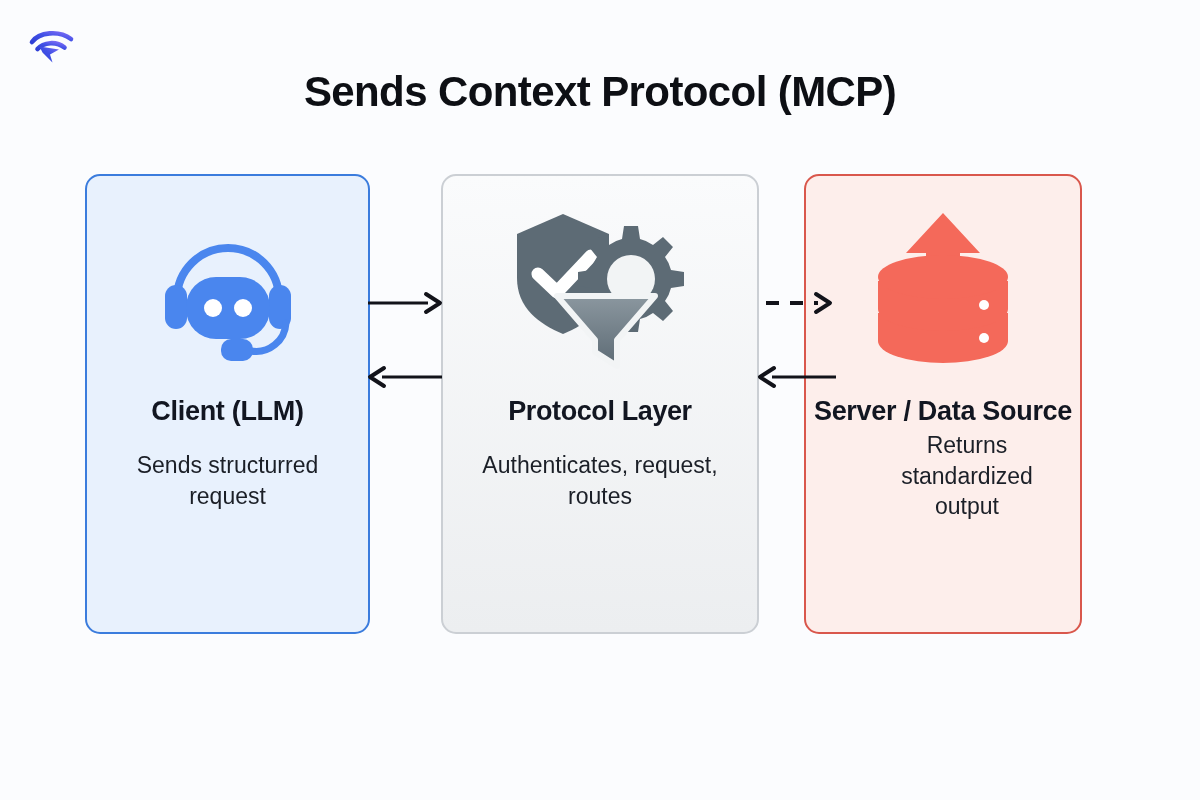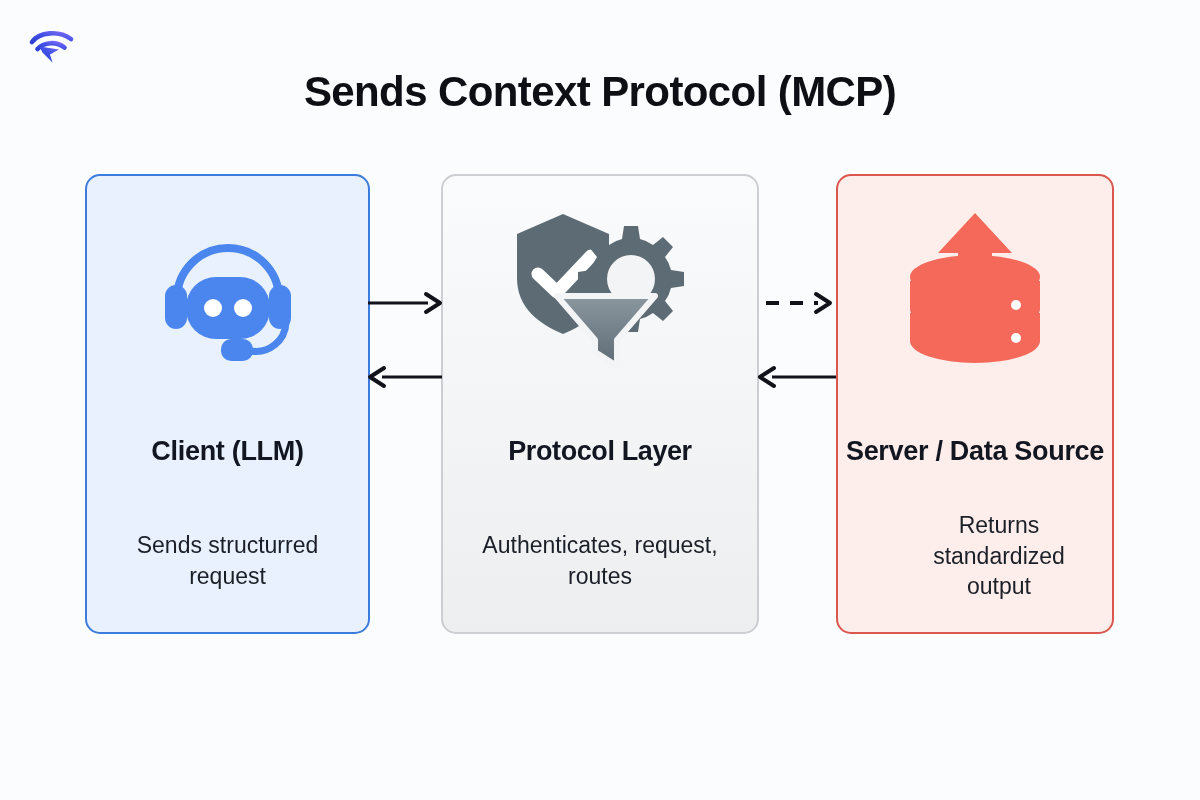--- a/index.html
+++ b/index.html
@@ -42,21 +42,20 @@
   
   .card {
     position: absolute;
     top: 174px;
     height: 460px;
     border-radius: 15px;
     box-sizing: border-box;
     display: flex;
     flex-direction: column;
     align-items: center;
-    gap: 40px;
   }
   .card .icon-wrap {
     height: 220px;
     display: flex;
     align-items: center;
     justify-content: center;
     width: 100%;
   }
   .card .card-title {
     font-size: 27px;
@@ -82,21 +81,21 @@
     background: #e8f1fd;
     border: 2px solid #3b7cdd;
   }
   #card-protocol {
     left: 441px;
     width: 318px;
     background: linear-gradient(180deg, #fafbfc 0%, #eceef0 100%);
     border: 2px solid #cbcfd4;
   }
   #card-server {
-    left: 836px;
+    left: 804px;
     width: 278px;
     background: #fdeeeb;
     border: 2px solid #d9574c;
   }
   #card-server .card-desc { margin-top: 4px; margin-left: 48px; }
   #card-protocol .card-title { letter-spacing: -0.4px; }
 
   
   .arrow-svg {
     position: absolute;

